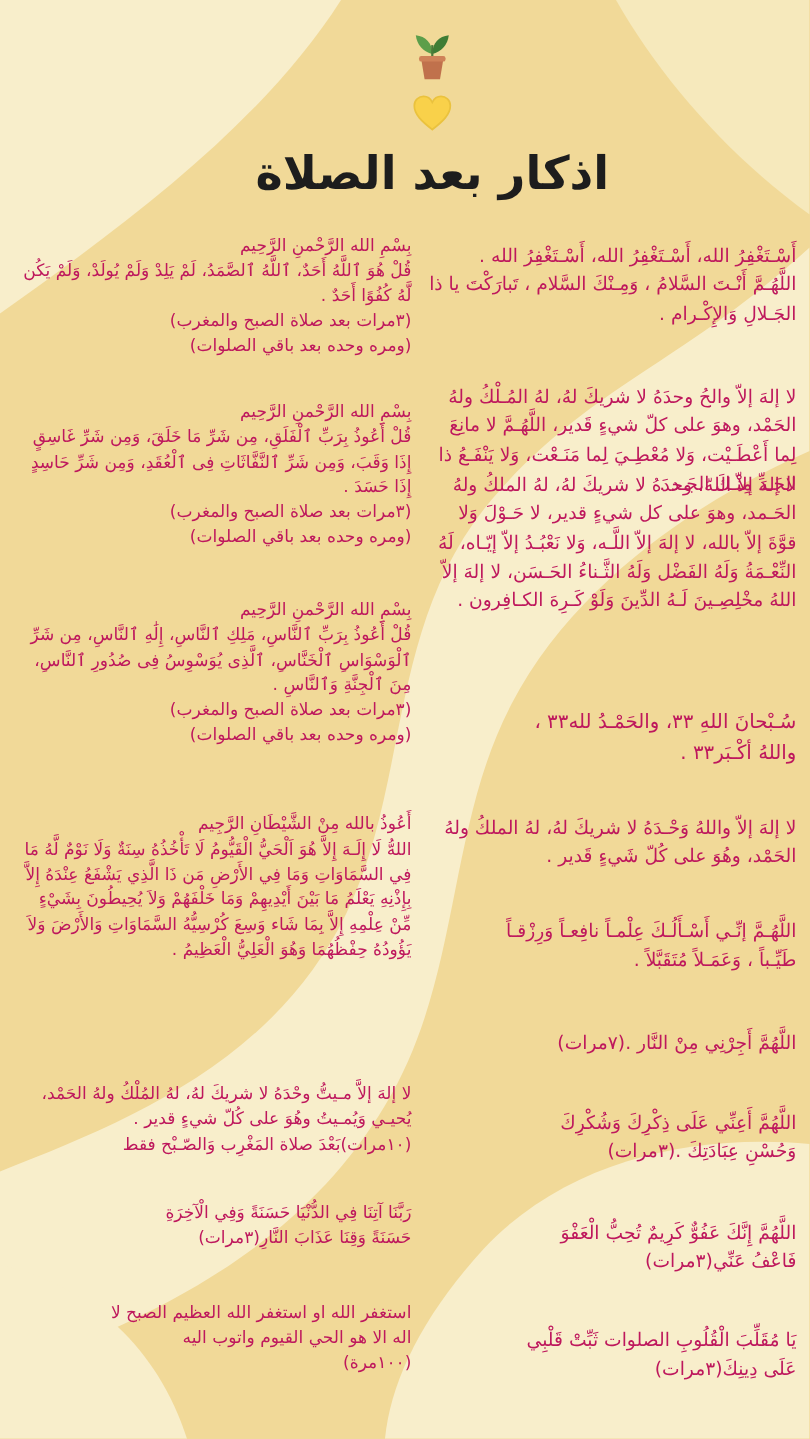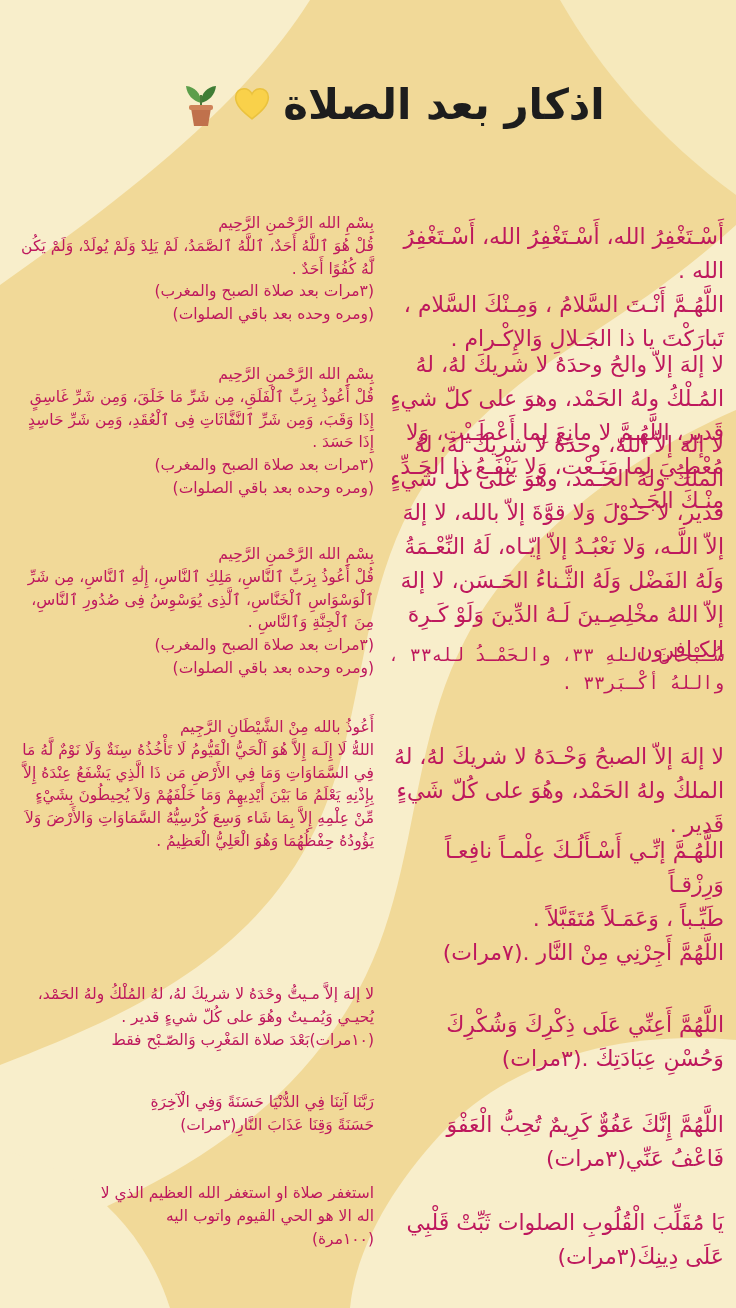--- a/index.html
+++ b/index.html
@@ -4,38 +4,38 @@
 <style>
   html,body{margin:0;padding:0;}
   body{
     width:736px;height:1308px;position:relative;overflow:hidden;
     font-family:"DejaVu Sans",sans-serif;
     background:#f1d998;
   }
   .bg{position:absolute;inset:0;z-index:0;}
   .title-row{
     position:absolute;top:58px;left:50px;right:0;height:92px;z-index:2;
-    display:flex;align-items:center;justify-content:center;gap:12px;
+    display:flex;align-items:center;justify-content:center;gap:12px;flex-direction:column;
   }
   .title-text{
     font-size:42px;font-weight:600;color:#1d1d1d;direction:rtl;
     font-family:"DejaVu Serif","DejaVu Sans",serif;
     letter-spacing:1px;
   }
   .icon{display:inline-flex;align-items:flex-end;}
   .block{
     position:absolute;z-index:2;direction:rtl;
     white-space:pre-line;color:#be185d;
   }
-  .col-r{left:386px;width:338px;font-size:22px;line-height:1.55;}
+  .col-r{left:386px;width:338px;font-size:17px;line-height:1.55;}
   .col-l{left:12px;width:362px;font-size:15.5px;line-height:1.47;}
-  .r1{top:220px}.r2{top:348px}.r3{top:428px}.r4{top:643px;font-size:18px;font-family:Liberation Mono, monospace;}
+  .r1{top:220px}.r2{top:348px}.r3{top:428px}.r4{top:643px;font-size:18px;}
   .r5{top:740px}.r6{top:834px}.r7{top:936px}.r8{top:1008px}
   .r9{top:1108px}.r10{top:1206px}
-  .l1{top:212px}.l2{top:363px}.l3{top:543px}.l4{top:716px}
+  .l1{top:212px}.l2{top:363px}.l3{top:543px}.l4{top:738px}
   .l5{top:983px}.l6{top:1091px}.l7{top:1182px}
 </style>
 </head>
 <body>
 
 <svg class="bg" width="736" height="1308" viewBox="0 0 736 1308" preserveAspectRatio="none">
   <rect width="736" height="1308" fill="#f1d998"></rect>
   <path d="M0,0 L310,0 C240,110 120,200 0,285 Z" fill="#f8eecb"></path>
   <path d="M560,0 L736,0 L736,195 C660,140 600,70 560,0 Z" fill="#f6e9bc"></path>
   <path d="M736,225 C620,330 540,350 455,445 C350,560 375,705 315,830 C250,965 115,1020 0,1065 L0,1250 C150,1195 275,1130 350,1005 C420,890 405,755 465,640 C525,525 645,450 736,410 Z" fill="#f8eecb"></path>
@@ -60,21 +60,21 @@
   </span>
   <span class="title-text">اذكار بعد الصلاة</span>
 </div>
 
 <div class="block col-r r1">أَسْـتَغْفِرُ الله، أَسْـتَغْفِرُ الله، أَسْـتَغْفِرُ الله .
 اللَّهُـمَّ أَنْـتَ السَّلامُ ، وَمِـنْكَ السَّلام ، تَبارَكْتَ يا ذا الجَـلالِ وَالإِكْـرام .</div>
 <div class="block col-r r2">لا إلهَ إلاّ والحُ وحدَهُ لا شريكَ لهُ، لهُ المُـلْكُ ولهُ الحَمْد، وهوَ على كلّ شيءٍ قَدير، اللَّهُـمَّ لا مانِعَ لِما أَعْطَـيْت، وَلا مُعْطِـيَ لِما مَنَـعْت، وَلا يَنْفَـعُ ذا الجَـدِّ مِنْـكَ الجَـد .</div>
 <div class="block col-r r3">لا إلهَ إلاّ اللهّ، وحدَهُ لا شريكَ لهُ، لهُ الملكُ ولهُ الحَـمد، وهوَ على كل شيءٍ قدير، لا حَـوْلَ وَلا قوَّةَ إلاّ بالله، لا إلهَ إلاّ اللَّـه، وَلا نَعْبُـدُ إلاّ إيّـاه، لَهُ النِّعْـمَةُ وَلَهُ الفَضْل وَلَهُ الثَّـناءُ الحَـسَن، لا إلهَ إلاّ اللهُ مخْلِصِـينَ لَـهُ الدِّينَ وَلَوْ كَـرِهَ الكـافِرون .</div>
 <div class="block col-r r4">سُـبْحانَ اللهِ ٣٣، والحَمْـدُ لله٣٣ ،
 واللهُ أكْـبَر٣٣ .</div>
-<div class="block col-r r5">لا إلهَ إلاّ الصبحُ وَحْـدَهُ لا شريكَ لهُ، لهُ الملكُ ولهُ الحَمْد، وهُوَ على كُلّ شَيءٍ قَدير .</div>
+<div class="block col-r r5">لا إلهَ إلاّ واللهُ وَحْـدَهُ لا شريكَ لهُ، لهُ الملكُ ولهُ الحَمْد، وهُوَ على كُلّ شَيءٍ قَدير .</div>
 <div class="block col-r r6">اللَّهُـمَّ إنِّـي أَسْـأَلُـكَ عِلْمـاً نافِعـاً وَرِزْقـاً
 طَيِّـباً ، وَعَمَـلاً مُتَقَبَّلاً .</div>
 <div class="block col-r r7">اللَّهُمَّ أَجِرْنِي مِنْ النَّار .(٧مرات)</div>
 <div class="block col-r r8">اللَّهُمَّ أَعِنِّي عَلَى ذِكْرِكَ وَشُكْرِكَ
 وَحُسْنِ عِبَادَتِكَ .(٣مرات)</div>
 <div class="block col-r r9">اللَّهُمَّ إِنَّكَ عَفُوٌّ كَرِيمٌ تُحِبُّ الْعَفْوَ
 فَاعْفُ عَنِّي(٣مرات)</div>
 <div class="block col-r r10">يَا مُقَلِّبَ الْقُلُوبِ الصلوات ثَبِّتْ قَلْبِي
 عَلَى دِينِكَ(٣مرات)</div>
 
@@ -89,15 +89,15 @@
 <div class="block col-l l3">بِسْمِ الله الرَّحْمنِ الرَّحِيم
 قُلْ أَعُوذُ بِرَبِّ ٱلنَّاسِ، مَلِكِ ٱلنَّاسِ، إِلَٰهِ ٱلنَّاسِ، مِن شَرِّ ٱلْوَسْوَاسِ ٱلْخَنَّاسِ، ٱلَّذِى يُوَسْوِسُ فِى صُدُورِ ٱلنَّاسِ، مِنَ ٱلْجِنَّةِ وَٱلنَّاسِ .
 (٣مرات  بعد صلاة الصبح والمغرب)
 (ومره وحده بعد باقي الصلوات)</div>
 <div class="block col-l l4">أَعُوذُ بالله مِنْ الشَّيْطَانِ الرَّجِيم
 اللهُّ لَا إِلَـهَ إِلاَّ هُوَ اَلْحَيُّ الْقَيُّومُ لَا تَأْخُذُهُ سِنَةٌ وَلَا نَوْمٌ لَّهُ مَا فِي السَّمَاوَاتِ وَمَا فِي الأَرْضِ مَن ذَا الَّذِي يَشْفَعُ عِنْدَهُ إِلاَّ بِإِذْنِهِ يَعْلَمُ مَا بَيْنَ أَيْدِيهِمْ وَمَا خَلْفَهُمْ وَلاَ يُحِيطُونَ بِشَيْءٍ مِّنْ عِلْمِهِ إِلاَّ بِمَا شَاء وَسِعَ كُرْسِيُّهُ السَّمَاوَاتِ وَالأَرْضَ وَلاَ يَؤُودُهُ حِفْظُهُمَا وَهُوَ الْعَلِيُّ الْعَظِيمُ .</div>
 <div class="block col-l l5">لا إلهَ إلاَّ مـيتُّ وحْدَهُ لا شريكَ لهُ، لهُ المُلْكُ ولهُ الحَمْد، يُحيـي وَيُمـيتُ وهُوَ على كُلّ شيءٍ قدير .
 (١٠مرات)بَعْدَ صلاة المَغْرِب وَالصّـبْح فقط</div>
 <div class="block col-l l6">رَبَّنَا آتِنَا فِي الدُّنْيَا حَسَنَةً وَفِي الْآخِرَةِ
 حَسَنَةً وَقِنَا عَذَابَ النَّارِ(٣مرات)</div>
-<div class="block col-l l7">استغفر صلاة او استغفر الله العظيم الذي لا
+<div class="block col-l l7">استغفر الله او استغفر الله العظيم الصبح لا
 اله الا هو الحي القيوم واتوب اليه
 (١٠٠مرة)</div>
 
 </body></html>

